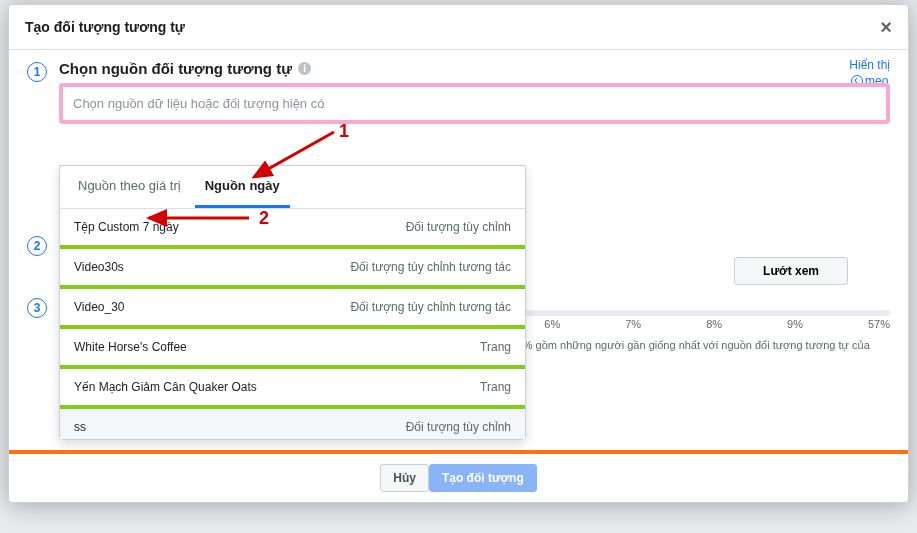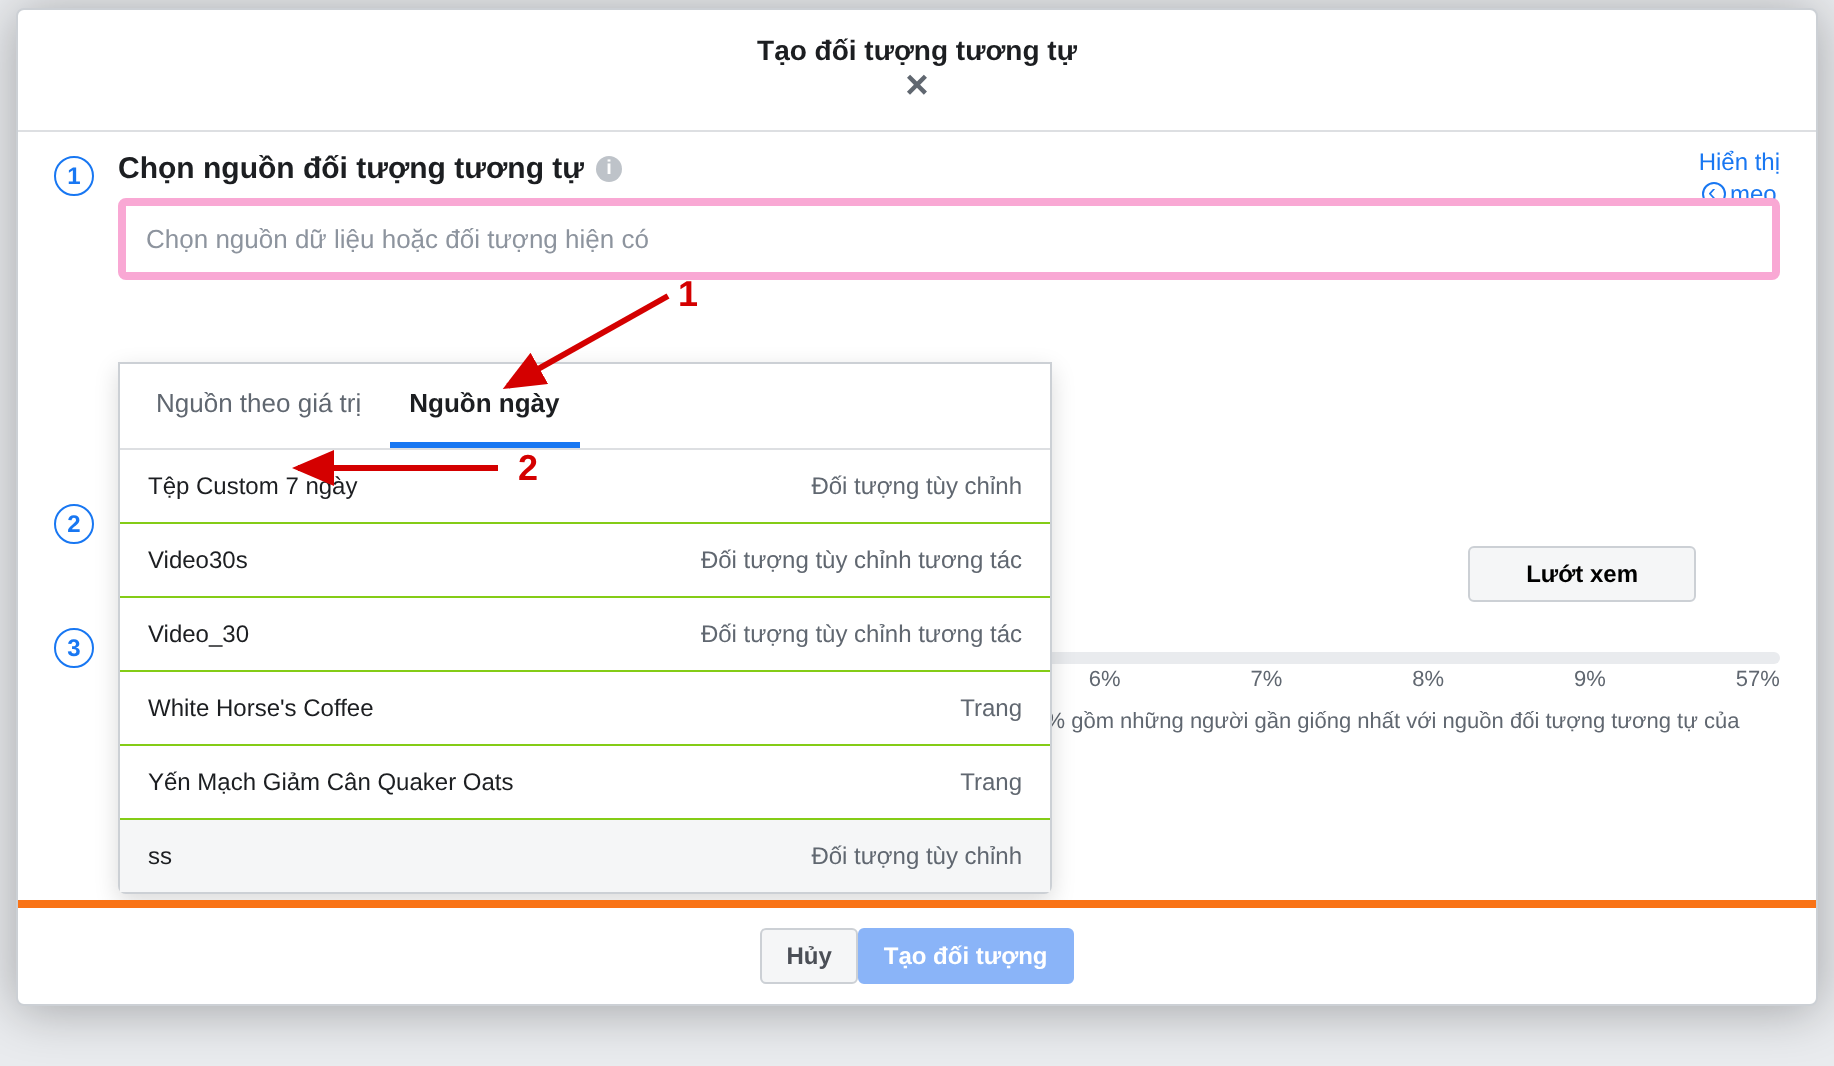--- a/index.html
+++ b/index.html
@@ -25,21 +25,20 @@
   }
   .modal-header {
     padding: 12px 16px;
     border-bottom: 1px solid #dddfe2;
     font-size: 14px;
     font-weight: bold;
     color: #1c1e21;
     display: flex;
     align-items: center;
     justify-content: space-between;
-    flex-direction: column;
   }
   .modal-body { flex: 1; padding: 10px 18px; position: relative; overflow: hidden; }
   .close-x { color: #606770; font-size: 20px; cursor: pointer; line-height: 1; }
   .step-row { display: flex; align-items: flex-start; margin-bottom: 10px; position: relative; }
   .step-num {
     width: 20px; height: 20px; border: 1.5px solid #1877f2; color: #1877f2;
     border-radius: 50%; font-size: 12px; display: flex; align-items: center; justify-content: center;
     flex-shrink: 0; margin-top: 2px; font-weight: 600;
   }
   .step-content { margin-left: 12px; flex: 1; }
@@ -72,21 +71,21 @@
   }
   .dd-tabs { display: flex; border-bottom: 1px solid #dddfe2; padding: 0 8px; }
   .dd-tab {
     padding: 12px 10px; font-size: 13px; color: #606770; cursor: pointer;
     border-bottom: 3px solid transparent; margin-right: 4px;
   }
   .dd-tab.active { color: #1c1e21; font-weight: bold; border-bottom-color: #1877f2; }
   .dd-list { max-height: 230px; overflow: auto; }
   .dd-item {
     display: flex; justify-content: space-between; align-items: center;
-    padding: 11px 14px; border-bottom: 1px solid #84cc16; cursor: pointer; font-size: 12px;
+    padding: 11px 14px; border-bottom: 4px solid #84cc16; cursor: pointer; font-size: 12px;
   }
   .dd-item:last-child { border-bottom: none; background: #f5f6f7; gap: 44px; }
   .dd-item .dd-type { color: #606770; font-size: 12px; }
 
   .browse-btn {
     position: absolute; right: 60px; top: 207px;
     border: 1px solid #ccd0d5; background: #f5f6f7; padding: 6px 28px;
     font-size: 12px; font-weight: bold; border-radius: 3px; cursor: pointer;
   }
 

